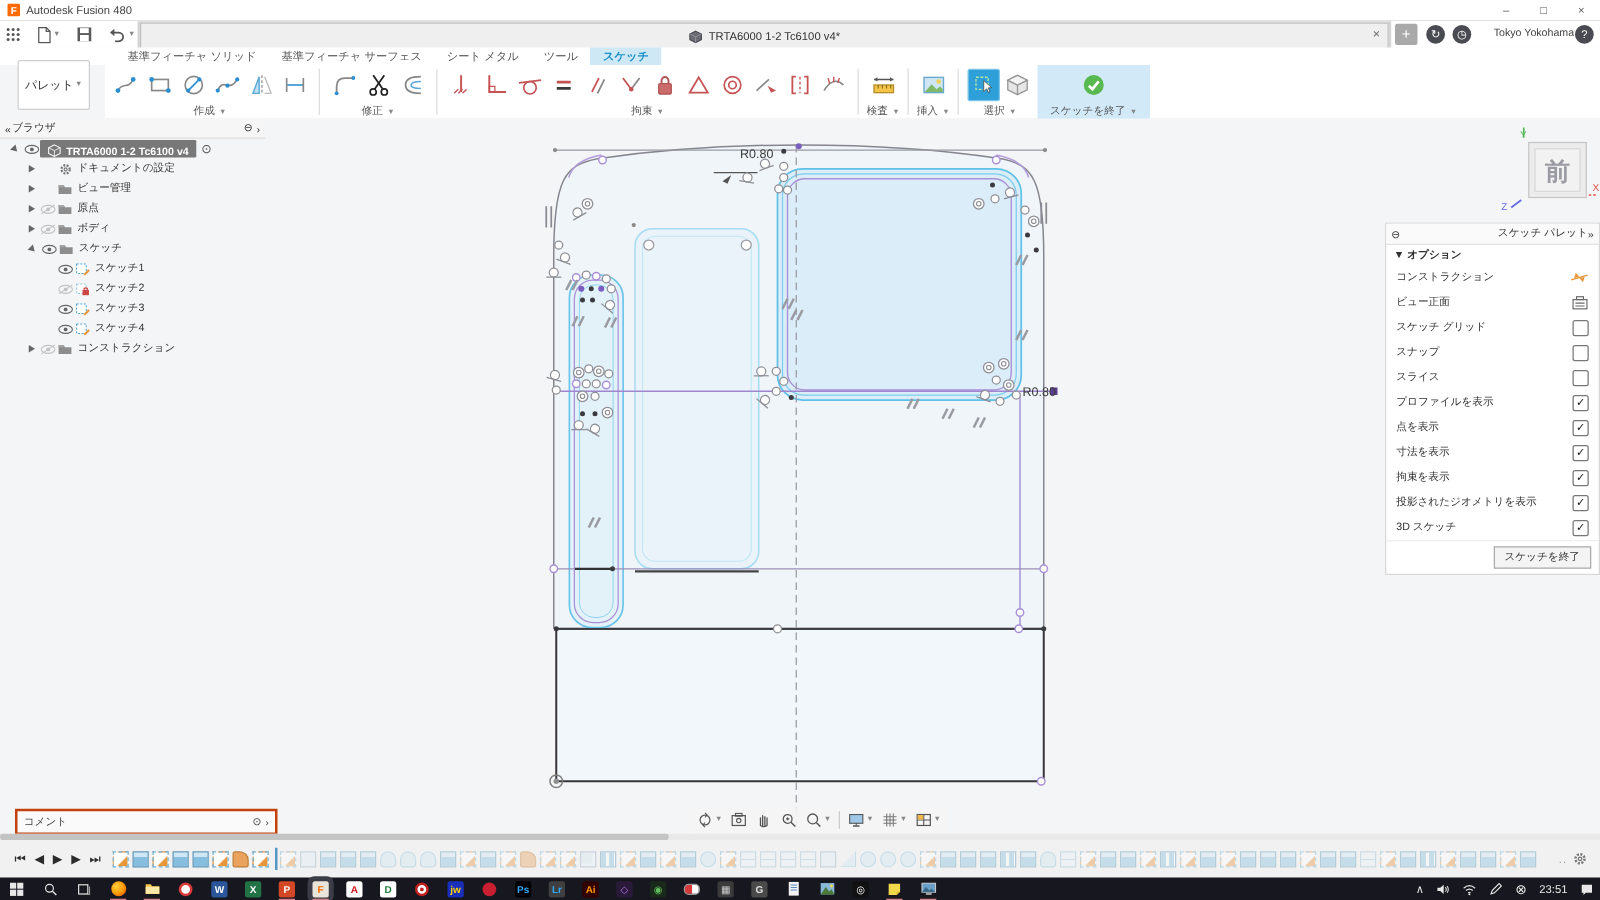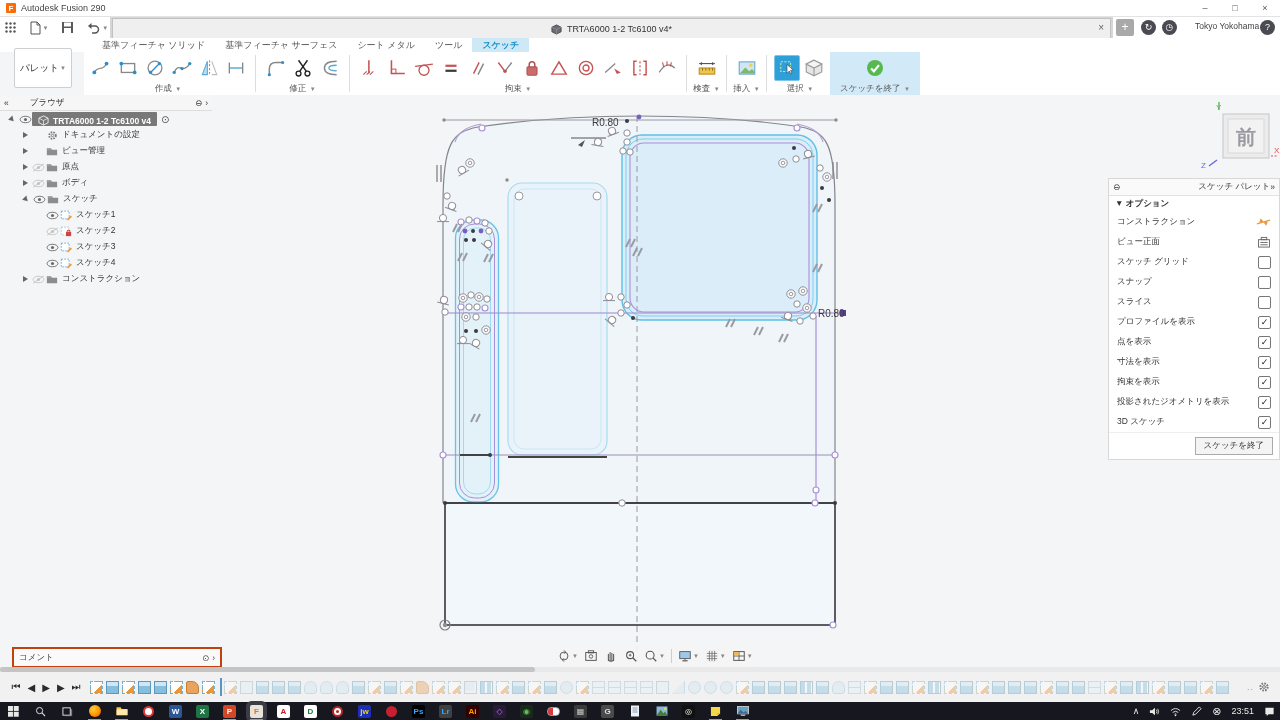--- a/index.html
+++ b/index.html
@@ -54,21 +54,21 @@
   .sel-tile{width:24px;height:24px;background:#2e9fd8;border:1px solid #7cc4e8;border-radius:2px;
     display:flex;align-items:center;justify-content:center;}
 
   
   #canvas{position:absolute;left:0;top:95px;width:1280px;height:572px;background:#f4f5f6;}
 
   
   #browser{position:absolute;left:0;top:95px;width:212px;font-size:8.5px;color:#333;}
   #browser-header{height:15px;background:rgba(246,246,246,.95);border-bottom:1px solid #ddd;
     display:flex;align-items:center;padding:0 4px;}
-  #browser-header .t{flex:1;margin-left:21px;}
+  #browser-header .t{flex:1;margin-left:1px;}
   .br-row{display:flex;align-items:center;height:16px;}
   .br-ind{display:inline-block;height:1px;}
   .tri-c{width:0;height:0;border-top:3.5px solid transparent;border-bottom:3.5px solid transparent;
     border-left:5px solid #666;margin:0 3px;}
   .tri-o{width:0;height:0;border-left:3.5px solid transparent;border-right:3.5px solid transparent;
     border-top:5px solid #666;margin:0 3px;transform:rotate(-45deg);}
   .tri-n{width:11px;}
   .br-eye{width:14px;display:flex;justify-content:center;}
   .br-ic{width:14px;display:flex;justify-content:center;margin-right:3px;}
   .br-label{white-space:nowrap;}
@@ -137,21 +137,21 @@
   #tb-time{font-size:9px;}
 
   
   #viewcube{position:absolute;left:1195px;top:100px;}
 </style>
 </head>
 <body>
 
 <div id="titlebar">
   <span id="app-icon">F</span>
-  <span>Autodesk Fusion 290</span>
+  <span>Autodesk Fusion 480</span>
   <div id="win-controls">
     <span>–</span>
     <span>□</span>
     <span>×</span>
   </div>
 </div>
 
 <div id="qatrow">
   <span class="qat-ic">
     <svg width="13" height="13" viewBox="0 0 13 13">

